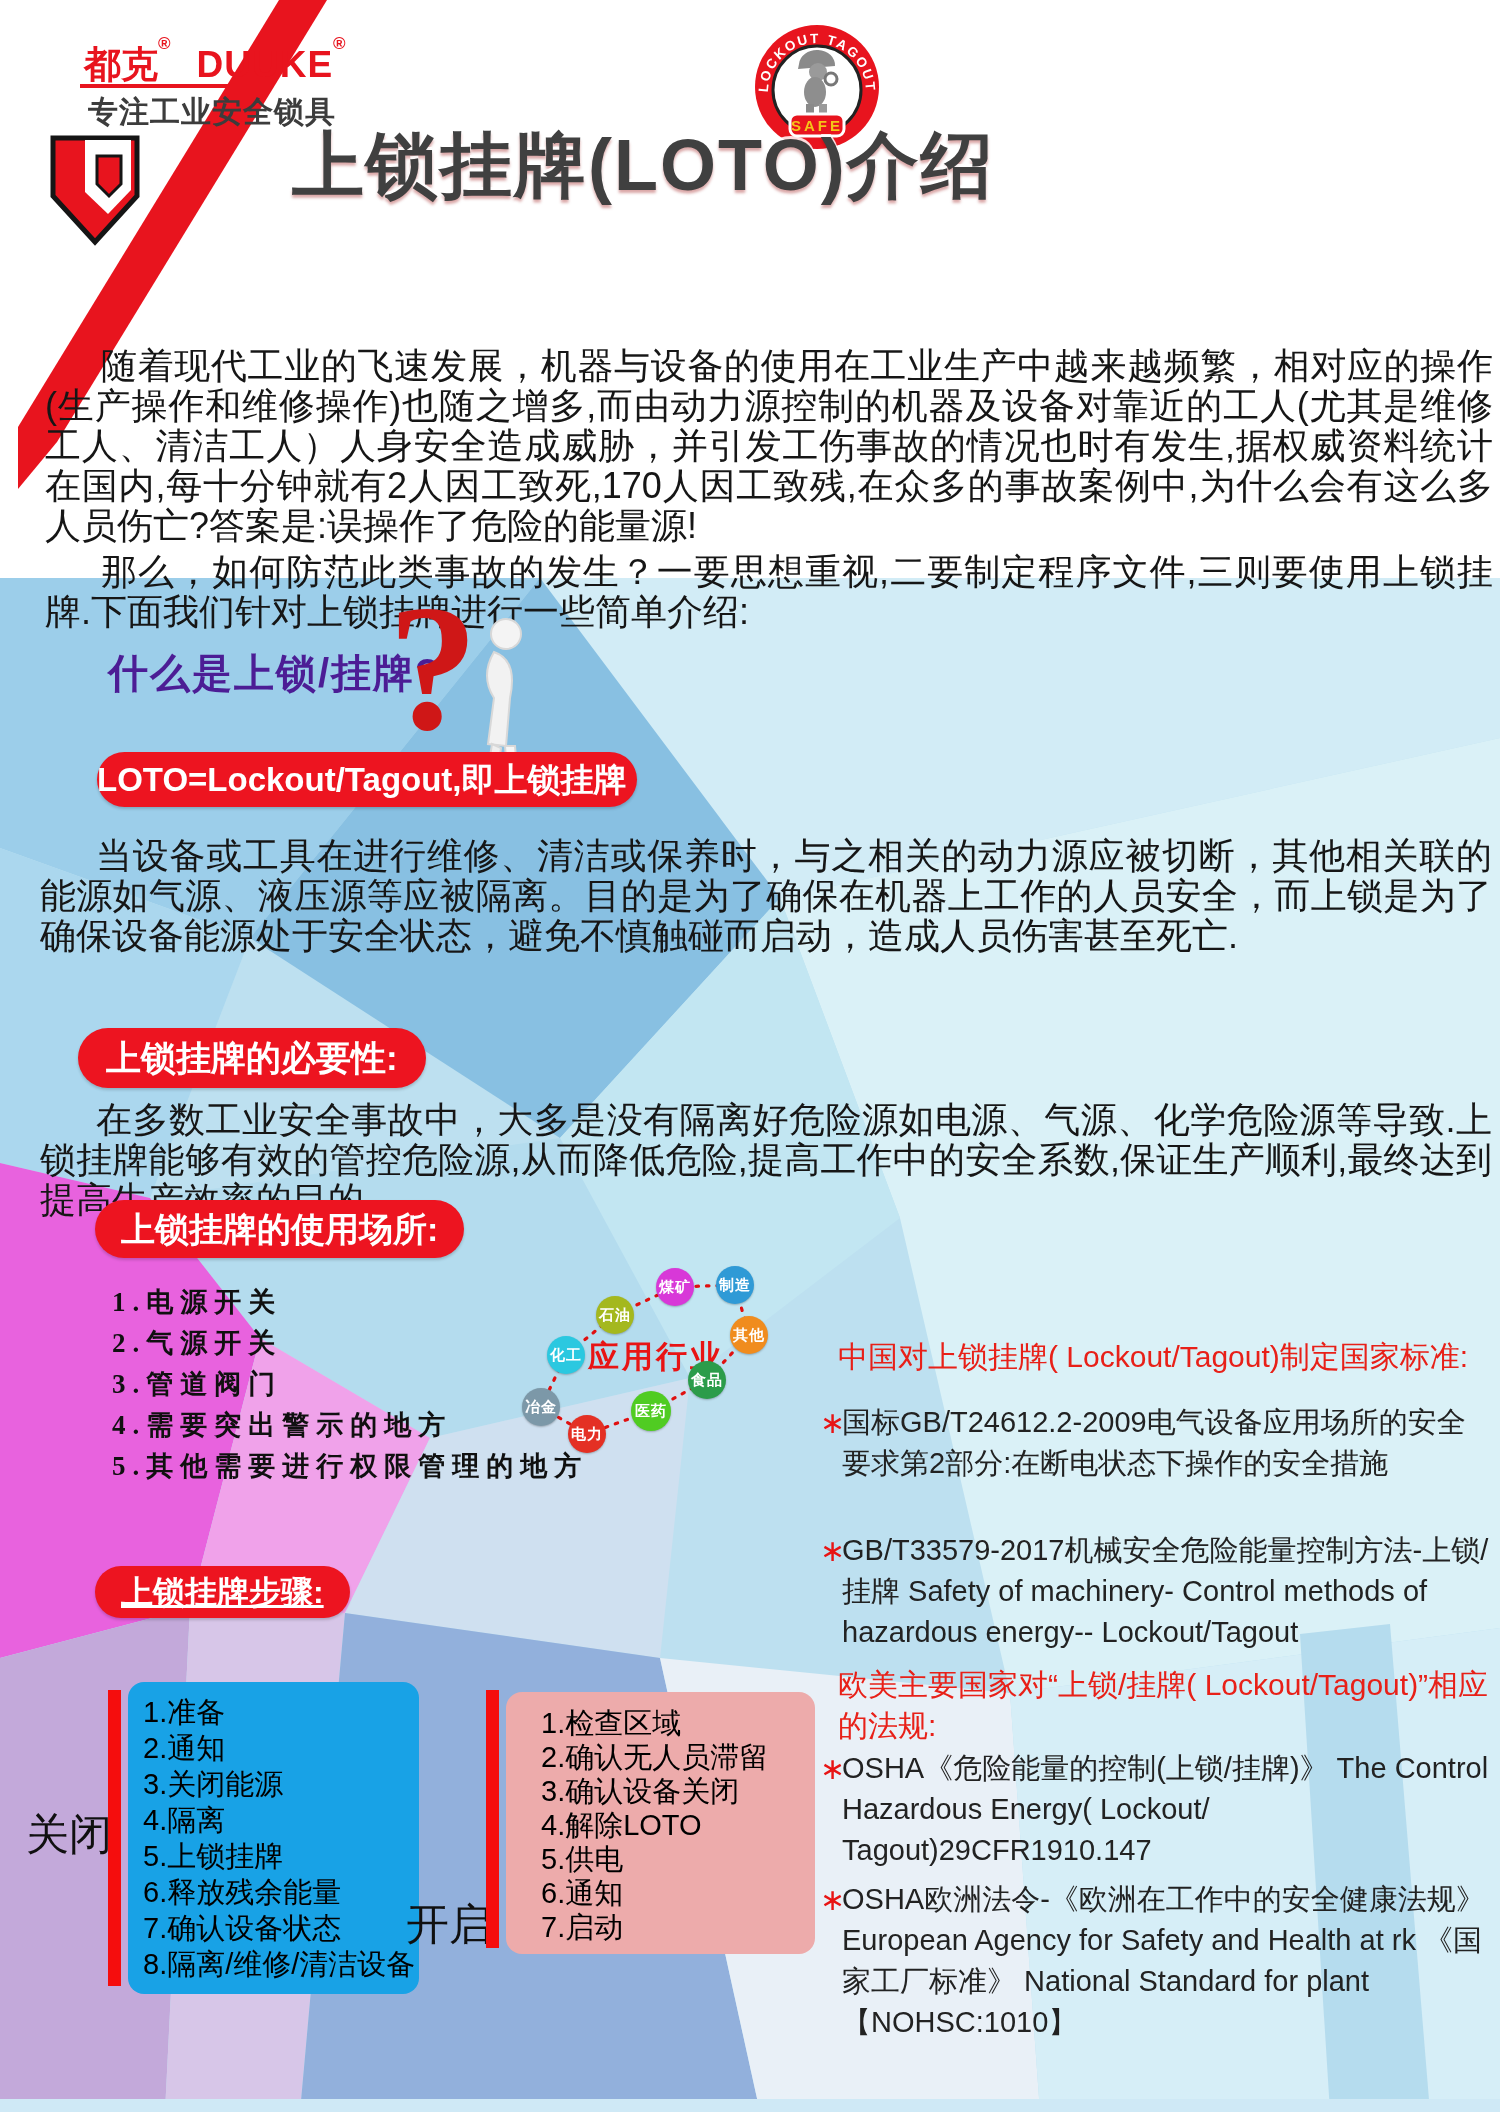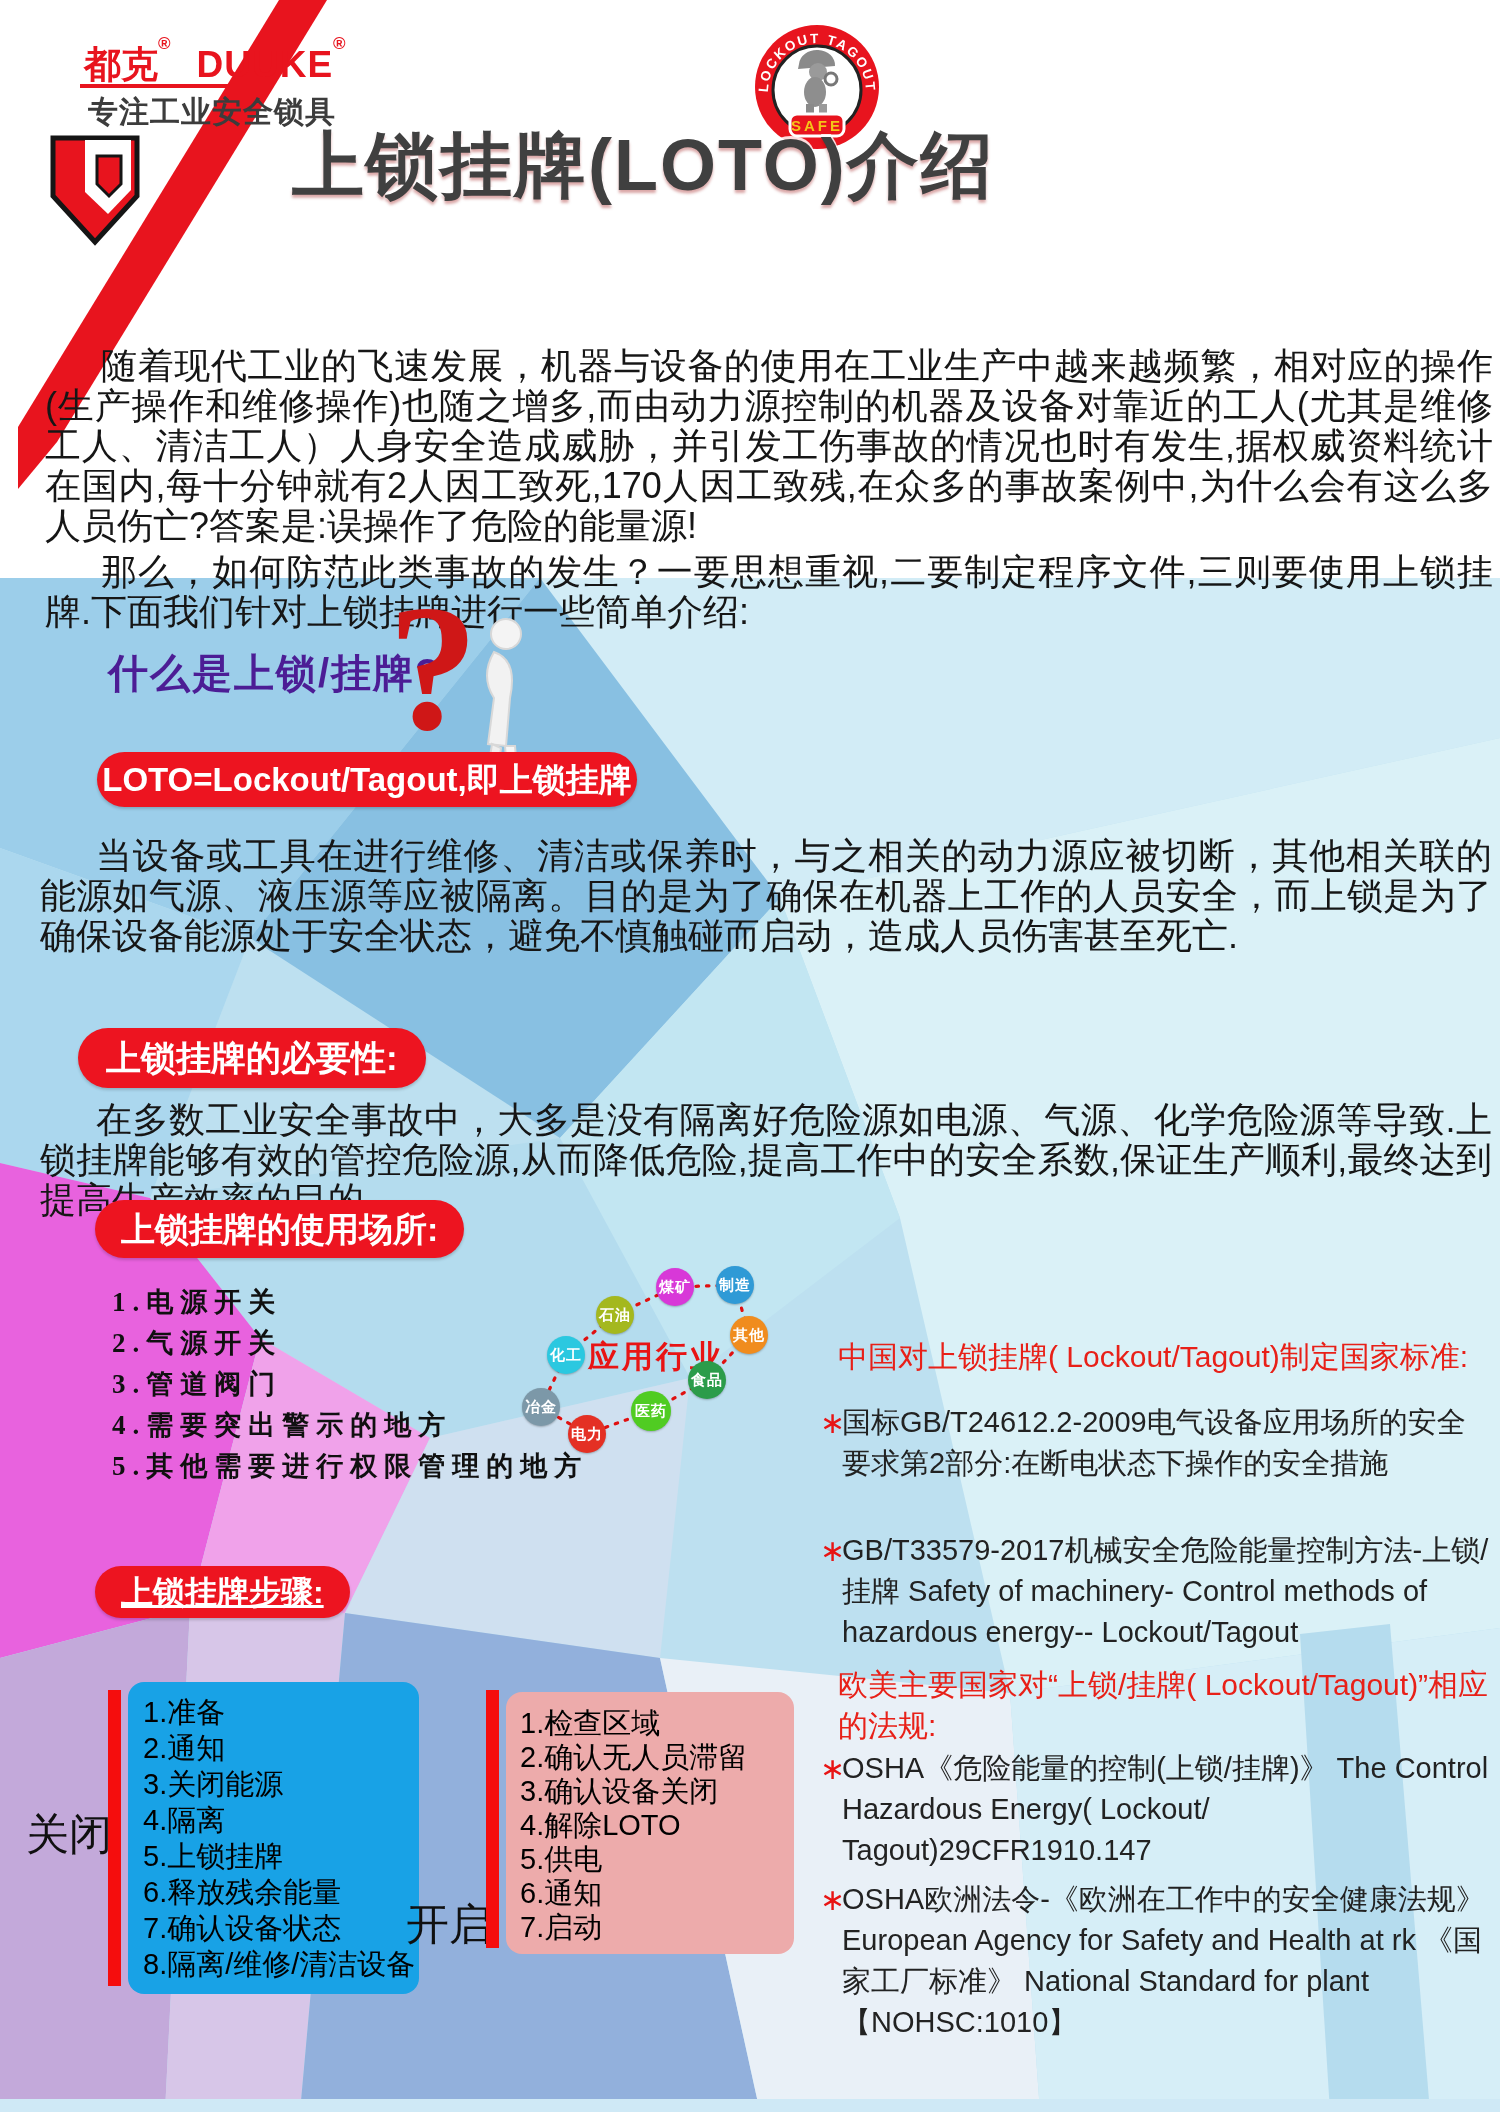--- a/index.html
+++ b/index.html
@@ -27,21 +27,21 @@
   
   .para{font-size:36px;line-height:40px;color:#161616;text-align:justify;}
   .p1{left:45px;top:346px;width:1448px;text-indent:56px;}
   .p2{left:45px;top:552px;width:1448px;text-indent:56px;}
   
   .polybg{left:0;top:578px;width:1500px;height:1534px;}
   
   .whatis-heading{left:108px;top:646px;font-size:40px;font-weight:bold;color:#4c1d95;letter-spacing:2px;}
   .qfigure{left:388px;top:576px;}
   .red-banner{
-    background:#ed1420;color:#ffffff;font-weight:bold;text-align:center;
+    background:#ed1420;color:#ffffff;font-weight:bold;text-align:left;
     border-radius:30px;white-space:nowrap;box-shadow:0 2px 3px rgba(0,0,0,.18);
   }
   .banner-loto{left:97px;top:752px;width:540px;height:55px;line-height:55px;font-size:33px;}
   .p3{left:40px;top:836px;width:1452px;text-indent:56px;}
   
   .banner-necessity{left:78px;top:1028px;padding:0 28px;height:60px;line-height:60px;font-size:35px;}
   .p4{left:40px;top:1100px;width:1452px;text-indent:56px;}
   
   .banner-places{left:95px;top:1200px;padding:0 26px;height:58px;line-height:58px;font-size:34px;}
   .places-list{left:112px;top:1282px;font-family:"Liberation Serif",serif;font-weight:bold;
@@ -73,21 +73,21 @@
   .banner-steps{left:95px;top:1566px;padding:0 26px;height:52px;line-height:52px;font-size:32px;text-decoration:underline;}
   .close-label,.open-label{font-size:43px;color:#101010;}
   .close-label{left:26px;top:1806px;}
   .open-label{left:406px;top:1896px;}
   .vbar{width:13px;background:#f50d0d;}
   .vbar-close{left:108px;top:1690px;height:296px;}
   .vbar-open{left:486px;top:1690px;height:258px;}
   .steps-box{border-radius:16px;color:#000;}
   .close-box{left:128px;top:1682px;width:276px;height:300px;background:#18a2e6;padding:12px 0 0 15px;}
   .close-box .step-item{font-size:29px;line-height:36px;}
-  .open-box{left:506px;top:1692px;width:274px;height:248px;background:#edabab;padding:14px 0 0 14px;}
+  .open-box{left:506px;top:1692px;width:274px;height:248px;background:#edabab;padding:14px 0 0 35px;}
   .open-box .step-item{font-size:29px;line-height:34px;}
   .bottom-strip{left:0;top:2099px;width:1500px;height:13px;background:#cfe9f6;}
 </style>
 </head>
 <body>
 
 <div class="page">
 
   <svg class="abs polybg" viewBox="0 0 1500 1534" preserveAspectRatio="none">
     <rect x="0" y="0" width="1500" height="1534" fill="#bde0f0"></rect>

